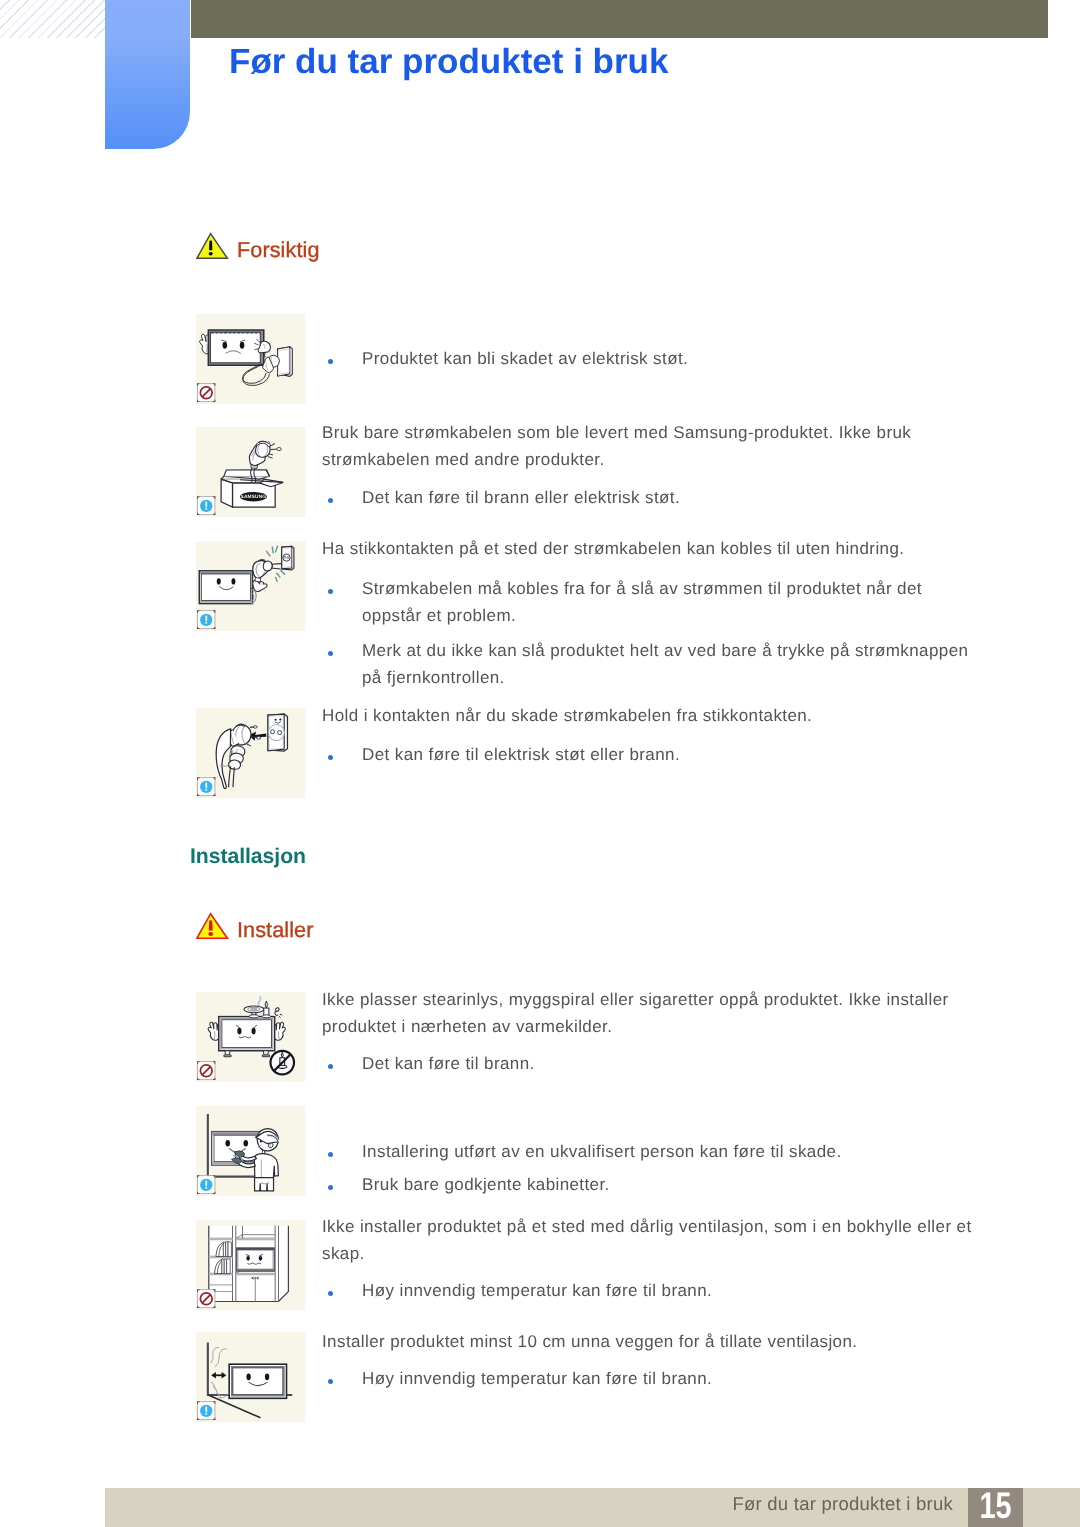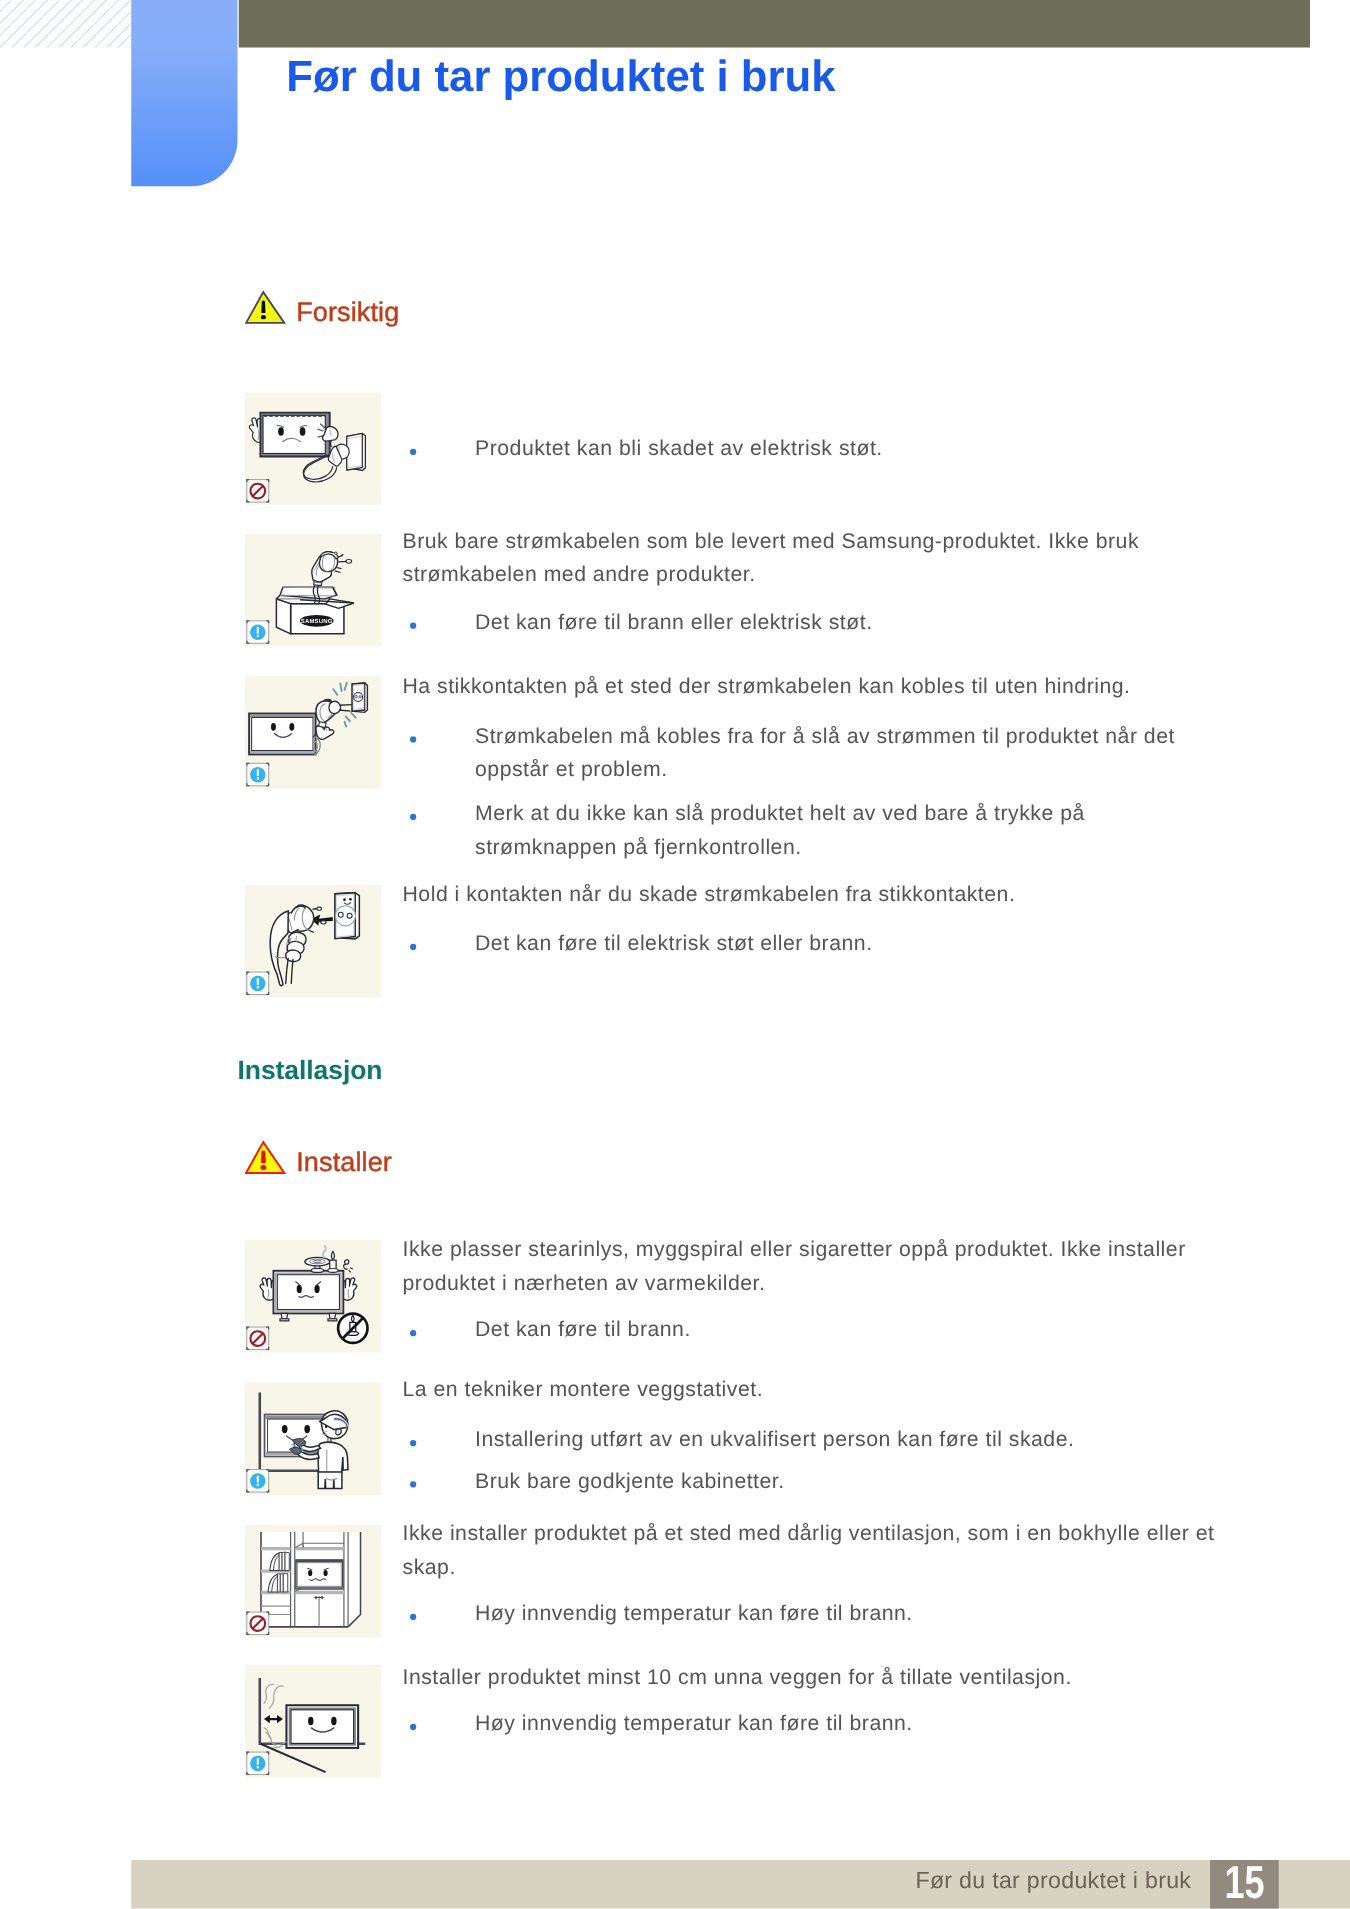--- a/index.html
+++ b/index.html
@@ -46,21 +46,21 @@
   .sec-title { position:absolute; font-size:21.2px; font-weight:bold; color:#0f766e; white-space:nowrap; letter-spacing:-0.05px; }
   .warnhead { position:absolute; }
   .warnhead svg { position:absolute; left:0; top:0; }
   .warnhead .lbl { position:absolute; left:41px; top:7px; font-size:21.6px; font-weight:normal; color:#bd3d17; letter-spacing:0.1px; -webkit-text-stroke:0.35px #bd3d17; line-height:22px; white-space:nowrap;text-align:right; }
 
   .thumb { position:absolute; width:109px; height:90px; background:#f8f6e8; }
   .thumb svg { display:block; }
   .tx { position:absolute; font-size:17px; letter-spacing:0.4px; color:#545454; line-height:27px; }
   .bul { position:absolute; }
   .bul .dot { position:absolute; left:-0.5px; top:13.5px; width:5.8px; height:5.8px; border-radius:50%; background:#2f72cf; }
-  .bul .btx { display:block; margin-left:52px; font-size:17px; letter-spacing:0.4px; color:#545454; line-height:27px; }
+  .bul .btx { display:block; margin-left:34px; font-size:17px; letter-spacing:0.4px; color:#545454; line-height:27px; }
 </style>
 </head>
 <body>
 
 <div class="page">
   <div class="hdr-hatch"></div>
   <div class="hdr-bluebar"></div>
   <div class="hdr-olive"></div>
   <div class="hdr-title">Før du tar produktet i bruk</div>
 
@@ -456,21 +456,20 @@
   <path d="M0.6 2.6 L0.6 0.6 L2.6 0.6" fill="none" stroke="#55555f" stroke-width="1.1"></path>
   <path d="M16.9 0.6 L18.9 0.6 L18.9 2.6" fill="none" stroke="#55555f" stroke-width="1.1"></path>
   <path d="M0.6 17.4 L0.6 19.4 L2.6 19.4" fill="none" stroke="#55555f" stroke-width="1.1"></path>
   <path d="M16.9 19.4 L18.9 19.4 L18.9 17.4" fill="none" stroke="#55555f" stroke-width="1.1"></path>
   <circle cx="9.8" cy="10.2" r="6.5" fill="#34b4ef"></circle>
   <rect x="8.95" y="5.7" width="1.8" height="5.6" fill="#fff"></rect>
   <rect x="8.95" y="12.3" width="1.8" height="1.9" fill="#fff"></rect>
 </g>
       </svg>
 </div>
-<div class="tx" style="left:322px;top:1098px;width:660px">La en tekniker montere veggstativet.</div>
 <div class="bul" style="left:328px;top:1171px;width:646px">
 <span class="dot"></span>
 <span class="btx">Bruk bare godkjente kabinetter.</span>
 </div>
 <div class="bul" style="left:328px;top:1138px;width:646px">
 <span class="dot"></span>
 <span class="btx">Installering utført av en ukvalifisert person kan føre til skade.</span>
 </div>
 
 <div class="thumb" style="left:196px;top:1220px">

